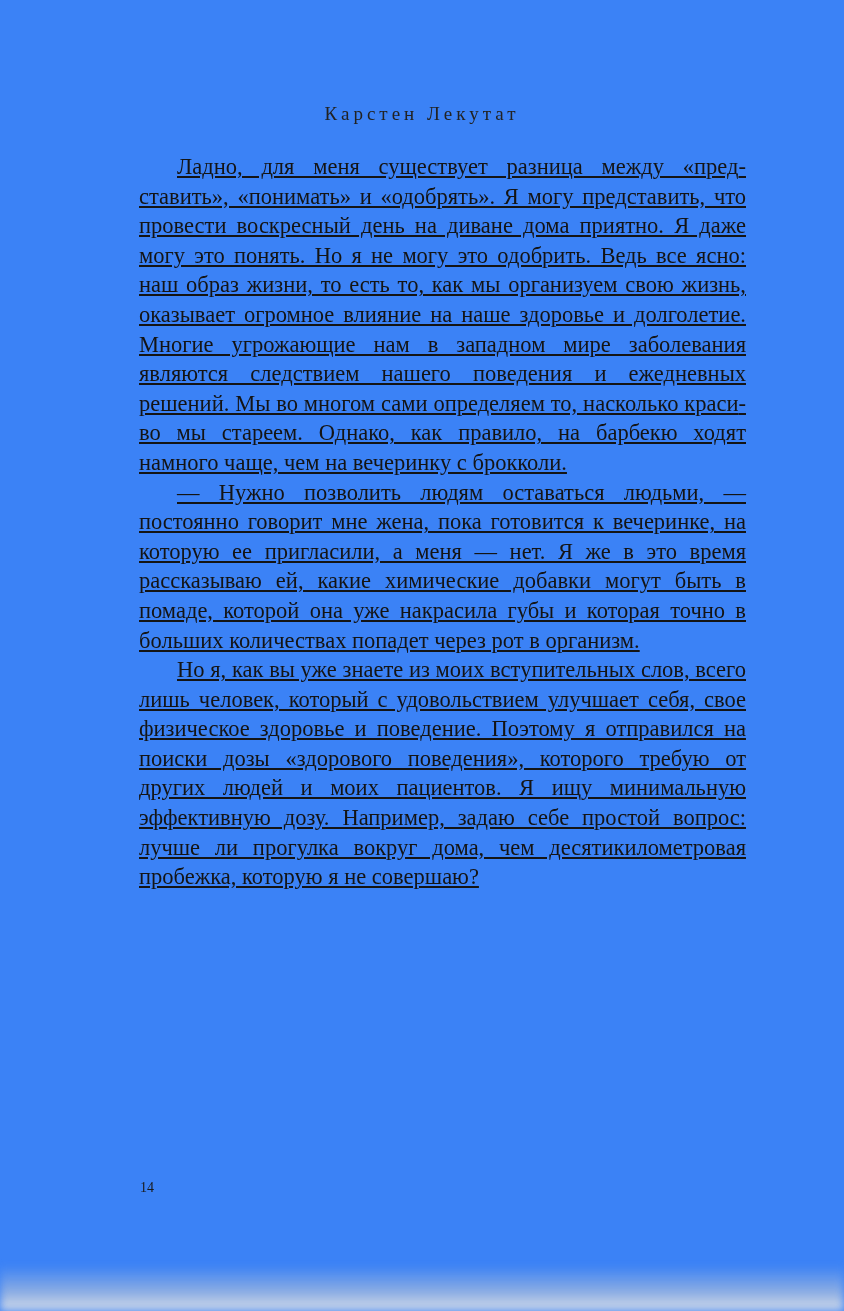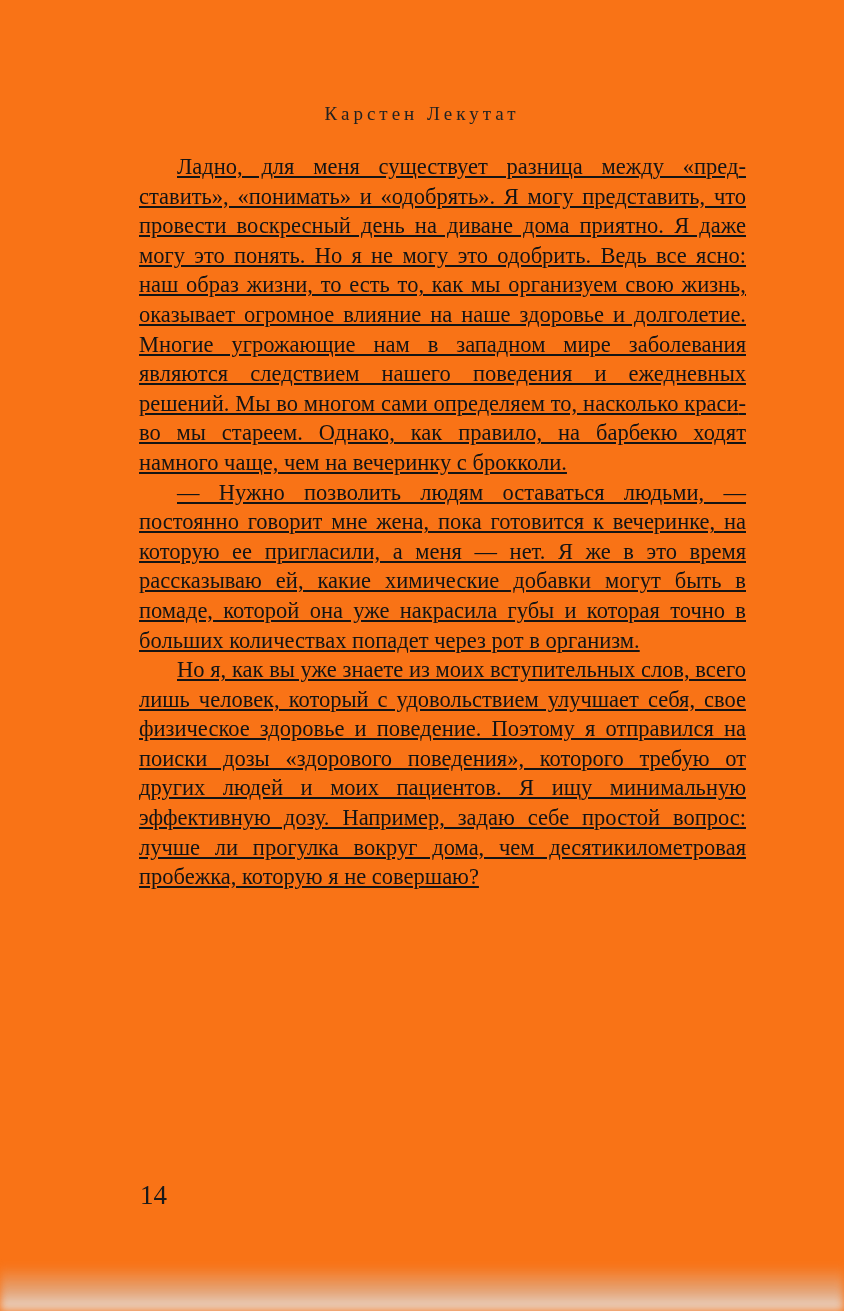--- a/index.html
+++ b/index.html
@@ -5,21 +5,21 @@
   html, body {
     margin: 0;
     padding: 0;
     background: #ffffff;
   }
   .book-page {
     position: relative;
     width: 844px;
     height: 1311px;
     margin: 0 auto;
-    background: #f97316;
+    background: #3b82f6;
     overflow: hidden;
     font-family: "Liberation Serif", "DejaVu Serif", serif;
     color: #161616;
   }
   .running-title {
     position: absolute;
     top: 103px;
     left: 0;
     width: 100%;
     text-align: center;
@@ -43,21 +43,21 @@
     padding: 0;
     text-indent: 38px;
     hyphens: manual;
     text-decoration: underline;
     -webkit-hyphens: manual;
   }
   .page-number {
     position: absolute;
     left: 140px;
     top: 1180px;
-    font-size: 27px;
+    font-size: 14px;
     color: #1a1a1a;
   }
   .photo-edge {
     position: absolute;
     left: 0;
     bottom: 0;
     width: 100%;
     height: 46px;
     background: linear-gradient(to bottom,
       rgba(255,255,255,0) 0%,

